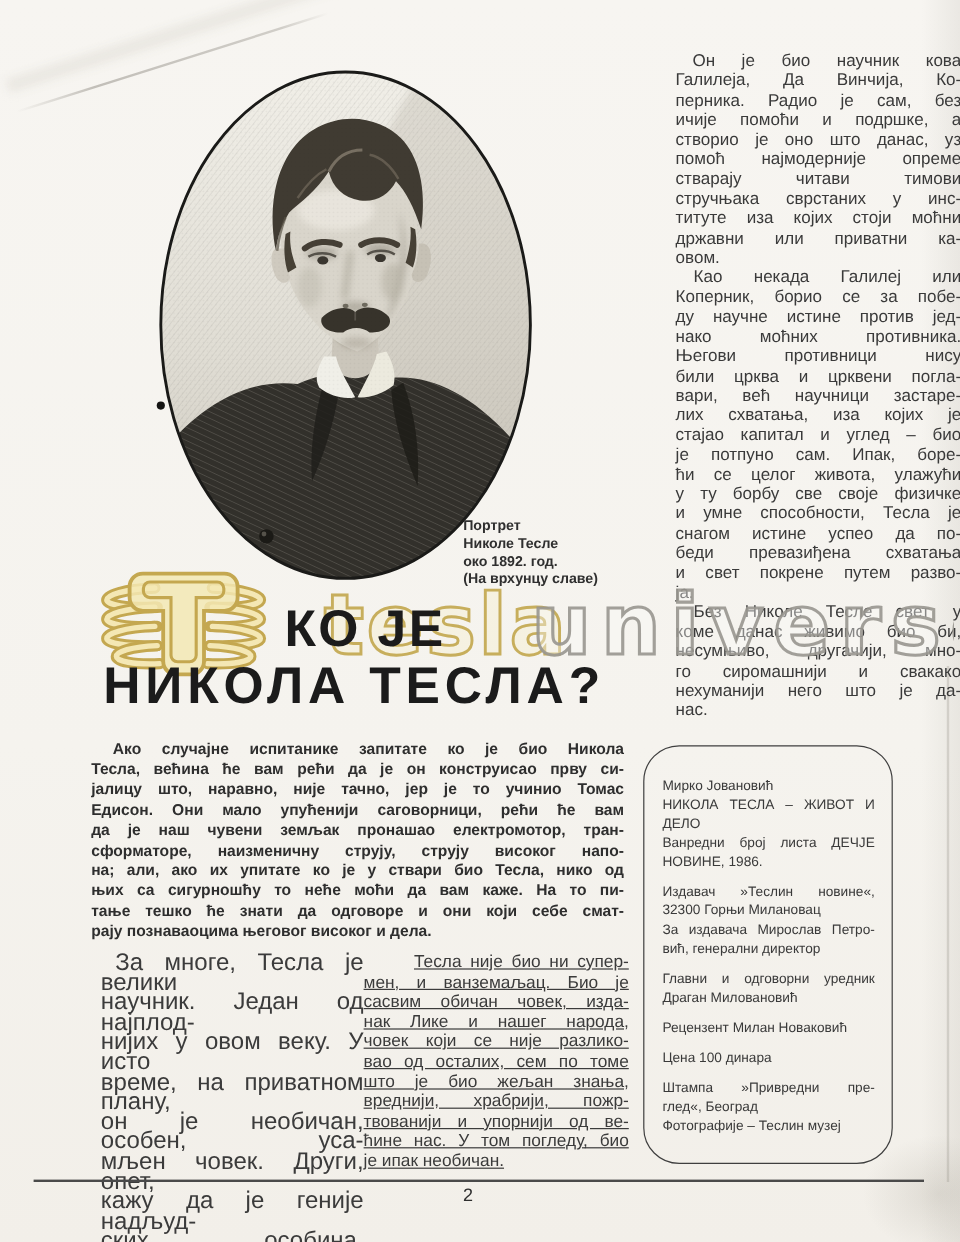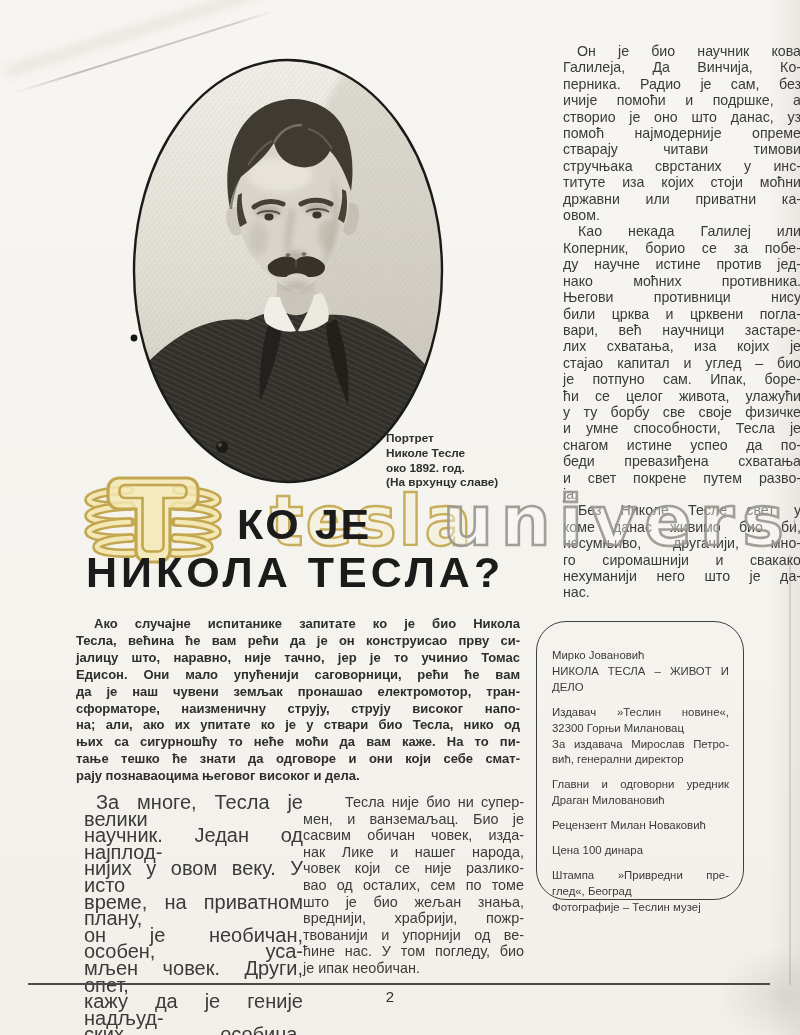--- a/index.html
+++ b/index.html
@@ -41,34 +41,34 @@
   .col-right p:first-child .pb { text-indent:14px; }
 
   .intro { position:absolute; left:76px; top:616px; width:444px;
     font-size:13px; font-weight:bold; line-height:16.9px; color:#2e2e2e; }
   .intro .pb { text-indent:18px; }
 
   .col-bl { position:absolute; left:84px; top:794px; width:219px;
     font-size:20px; line-height:16.6px; }
   .col-bl .pb { text-indent:12px; }
   .col-bm { position:absolute; left:303px; top:794px; width:221px;
-    font-size:14.4px; line-height:16.6px; }
+    font-size:14.4px; line-height:16.6px;text-decoration:underline; }
   .col-bm .pb { text-indent:42px; }
 
   
   .h1 { position:absolute; left:237px; top:503px; font-family:"Liberation Sans",sans-serif;
     font-weight:bold; font-size:43px; letter-spacing:2px; color:#1b1b1b; line-height:1; }
   .h2 { position:absolute; left:86px; top:551px; font-family:"Liberation Sans",sans-serif;
     font-weight:bold; font-size:43px; letter-spacing:4px; color:#1b1b1b; line-height:1; }
 
   
   .watermark { position:absolute; left:79px; top:468px; width:716px; height:106px; pointer-events:none; }
 
   
-  .infobox { position:absolute; left:536px; top:621px; width:208px; height:279px;
+  .infobox { position:absolute; left:536px; top:621px; width:208px; height:349px;
     border:1.6px solid #3f3f3f; border-radius:30px;
     padding:26px 14px 0 15px; font-size:11.4px; line-height:15.9px; color:#3a3a3a; }
   .infobox p { margin:0; }
   .infobox p.gap { margin-top:9px; }
 
   .rule { position:absolute; left:28px; top:983px; width:742px; height:2.2px; background:#4a4a4a; }
   .pageno { position:absolute; left:368px; top:988px; width:44px; text-align:center;
     font-size:15px; color:#2e2e2e; }
 </style>
 </head>
@@ -289,20 +289,24 @@
   </div>
 
   <div class="infobox">
     <p>
         <span class="pl">Мирко Јовановић</span>
       </p>
     <p>
       <span class="pb">НИКОЛА ТЕСЛА – ЖИВОТ И</span>
       <span class="pl">ДЕЛО</span>
     </p>
+    <p>
+      <span class="pb">Ванредни број листа ДЕЧЈЕ</span>
+      <span class="pl">НОВИНЕ, 1986.</span>
+    </p>
     <p class="gap">
       <span class="pb">Издавач »Теслин новине«,</span>
       <span class="pl">32300 Горњи Милановац</span>
     </p>
     <p>
       <span class="pb">За издавача Мирослав Петро-</span>
       <span class="pl">вић, генерални директор</span>
     </p>
     <p class="gap">
       <span class="pb">Главни и одговорни уредник</span>

